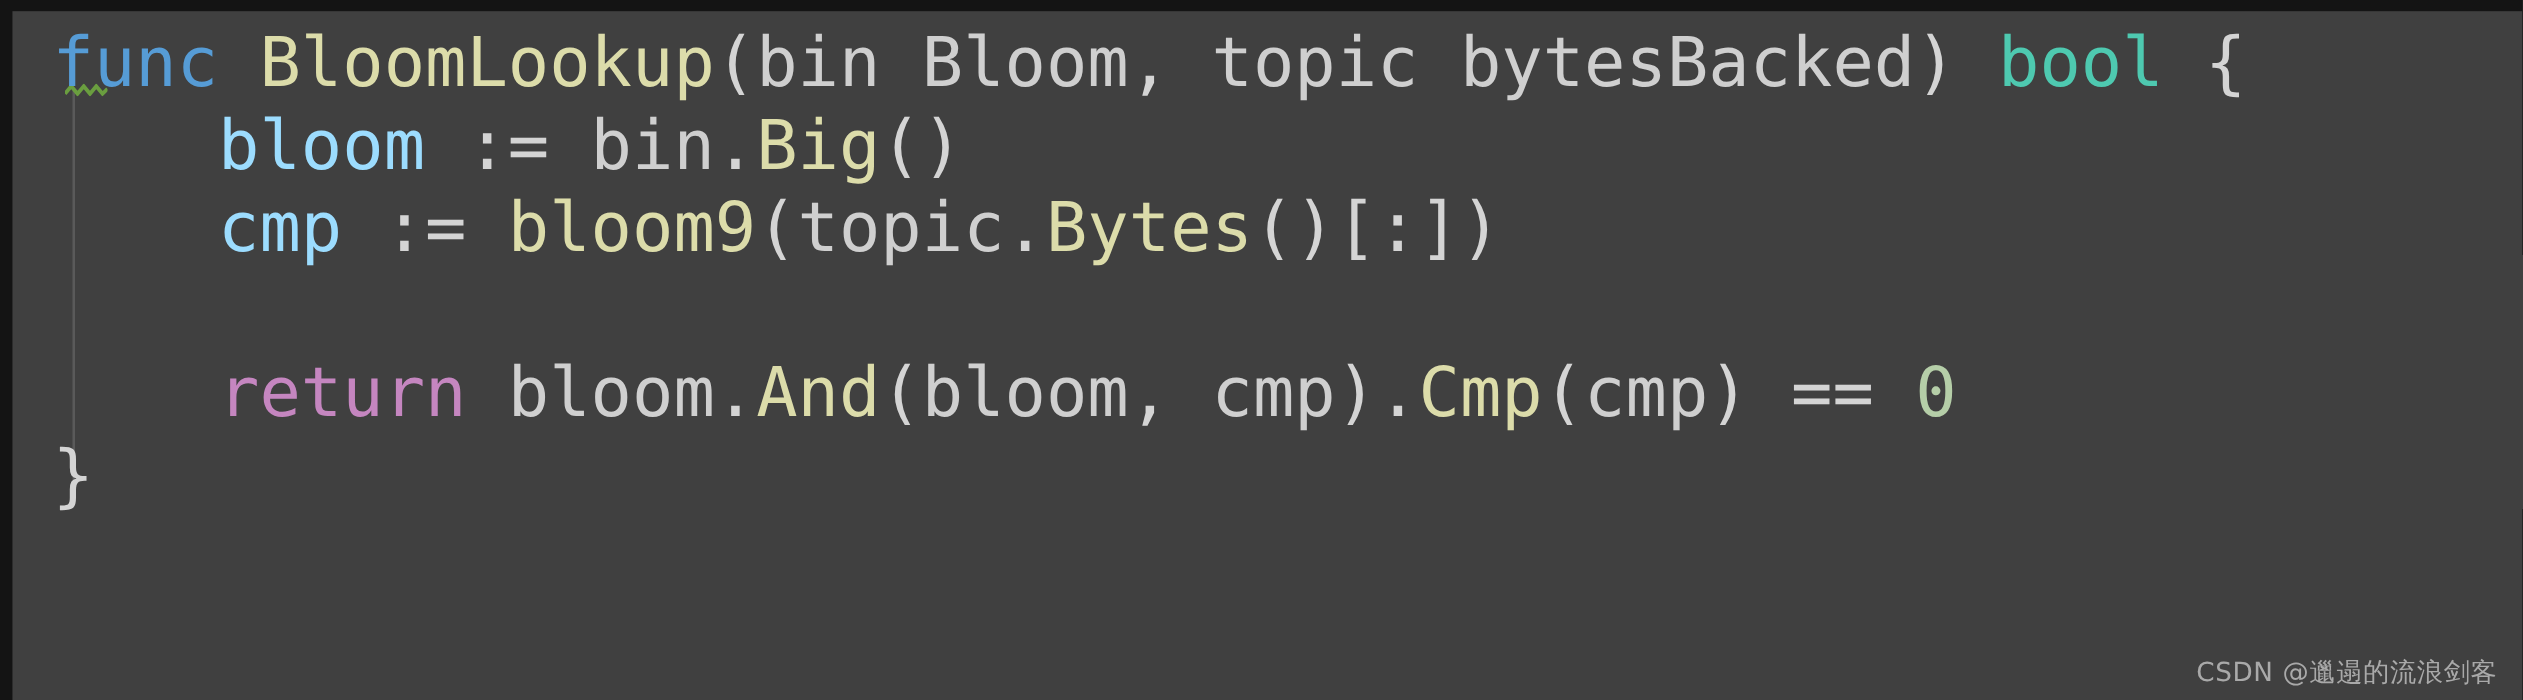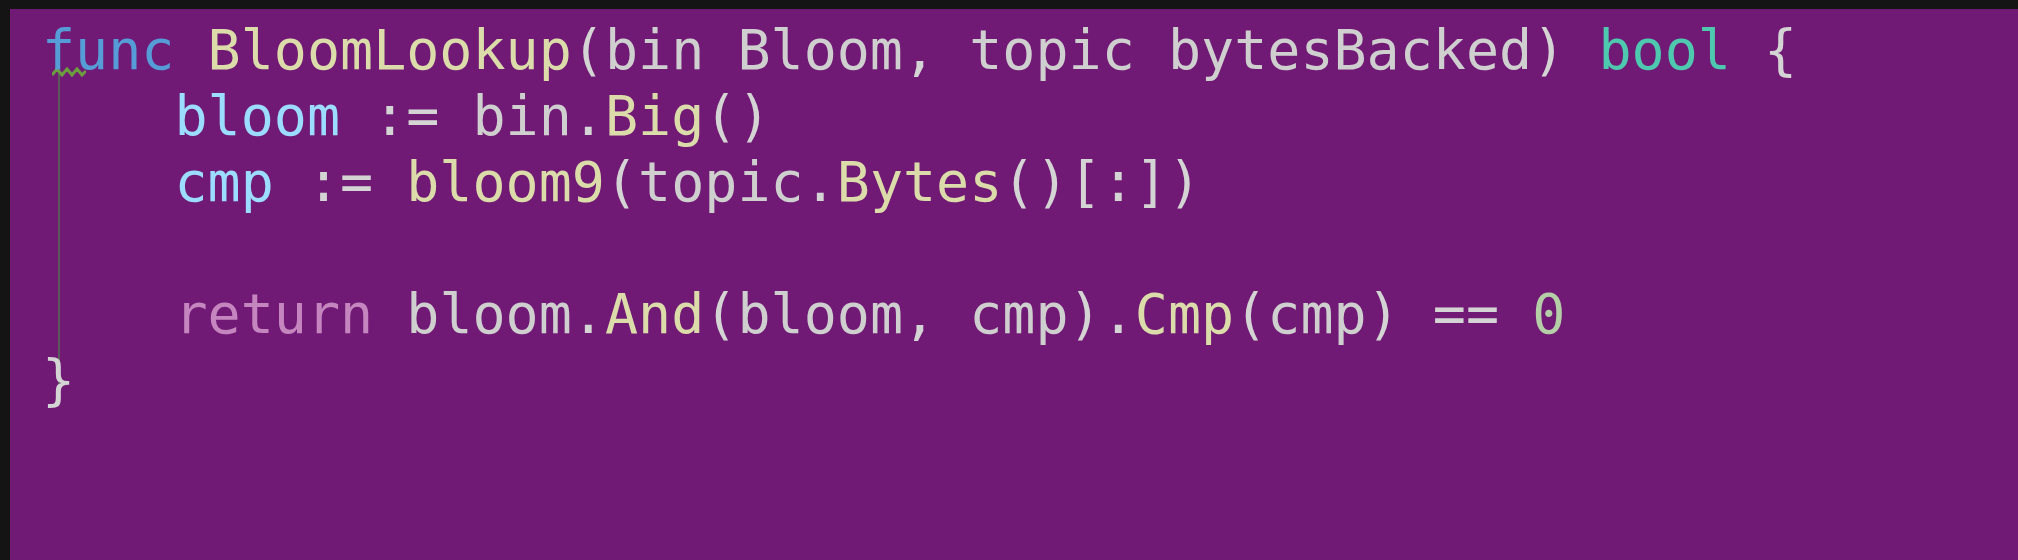--- a/index.html
+++ b/index.html
@@ -30,21 +30,21 @@
     width: 2018px; height: 9px;
     background: #141414;
   }
 
   .code-area {
     position: absolute;
     left: 10px;
     top: 9px;
     width: 2008px;
     height: 551px;
-    background: #701a75;
+    background: #404040;
   }
 
   .code-lines {
     position: absolute;
     left: 32px;
     top: 8px;
     font-size: 55px;
     line-height: 66px;
     letter-spacing: 0px;
     white-space: pre;
@@ -108,14 +108,15 @@
     <div class="indent-guide"></div>
 
     <svg class="squiggle" viewBox="0 0 34 10" preserveAspectRatio="none">
       <path d="M0,8 L5,2 L10,8 L15,2 L20,8 L25,2 L30,8 L34,4" fill="none" stroke="#6a9e3f" stroke-width="3"></path>
     </svg>
 
     <div class="code-lines"><div class="line"><span class="t-keyword">func</span><span class="t-plain"> </span><span class="t-func">BloomLookup</span><span class="t-plain">(</span><span class="t-param">bin</span><span class="t-plain"> </span><span class="t-param">Bloom</span><span class="t-plain">, </span><span class="t-param">topic</span><span class="t-plain"> </span><span class="t-param">bytesBacked</span><span class="t-plain">) </span><span class="t-type">bool</span><span class="t-plain"> {</span></div><div class="line"><span class="t-plain">    </span><span class="t-var">bloom</span><span class="t-plain"> := </span><span class="t-param">bin</span><span class="t-plain">.</span><span class="t-func">Big</span><span class="t-plain">()</span></div><div class="line"><span class="t-plain">    </span><span class="t-var">cmp</span><span class="t-plain"> := </span><span class="t-func">bloom9</span><span class="t-plain">(</span><span class="t-param">topic</span><span class="t-plain">.</span><span class="t-func">Bytes</span><span class="t-plain">()[:])</span></div><div class="line">&nbsp;</div><div class="line"><span class="t-plain">    </span><span class="t-control">return</span><span class="t-plain"> </span><span class="t-param">bloom</span><span class="t-plain">.</span><span class="t-func">And</span><span class="t-plain">(</span><span class="t-param">bloom</span><span class="t-plain">, </span><span class="t-param">cmp</span><span class="t-plain">).</span><span class="t-func">Cmp</span><span class="t-plain">(</span><span class="t-param">cmp</span><span class="t-plain">) == </span><span class="t-number">0</span></div><div class="line"><span class="t-plain">}</span></div></div>
 
   </div>
 
+  <div class="watermark">CSDN @邋遢的流浪剑客</div>
 
 </div>
 
 </body></html>

